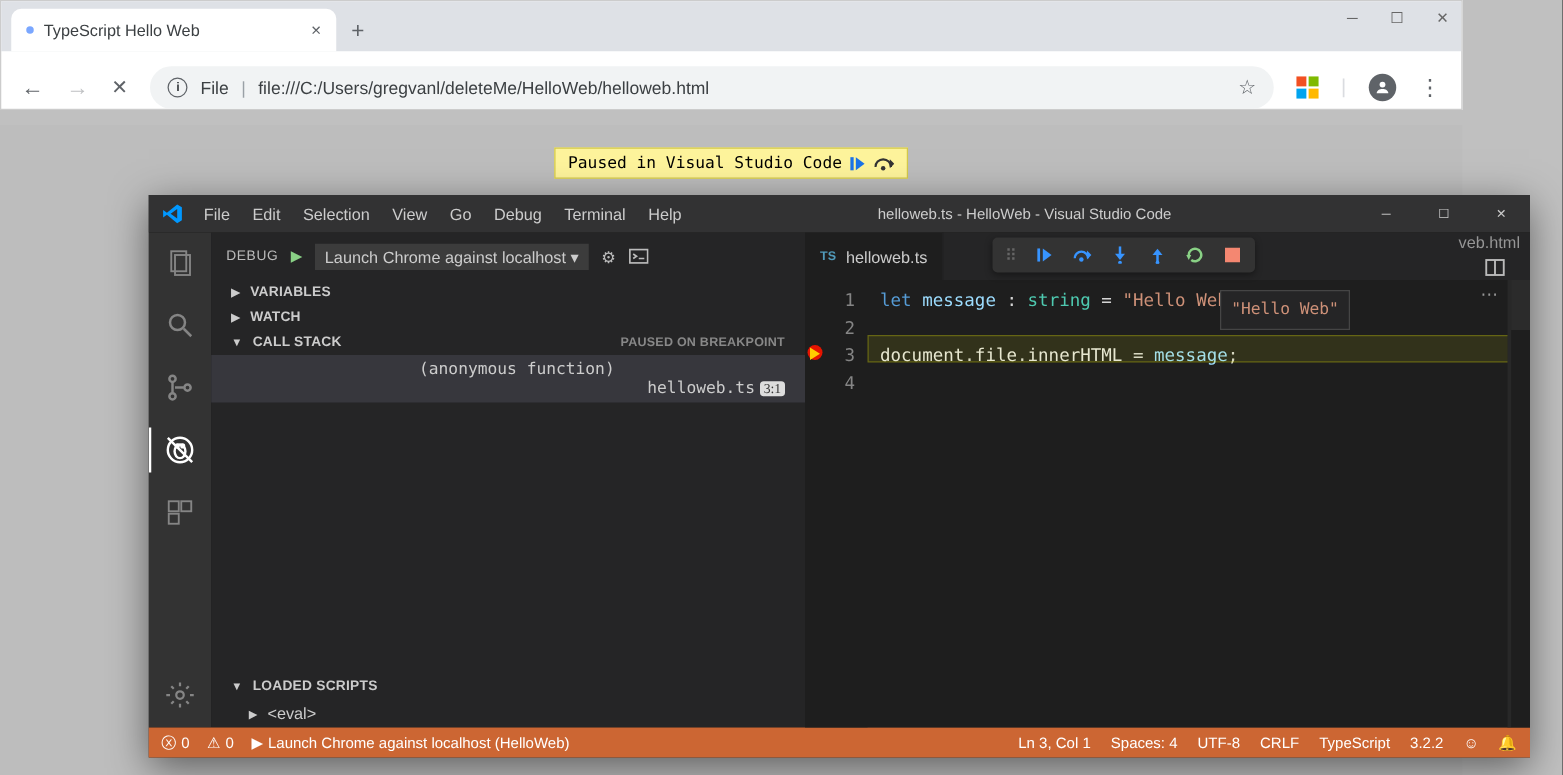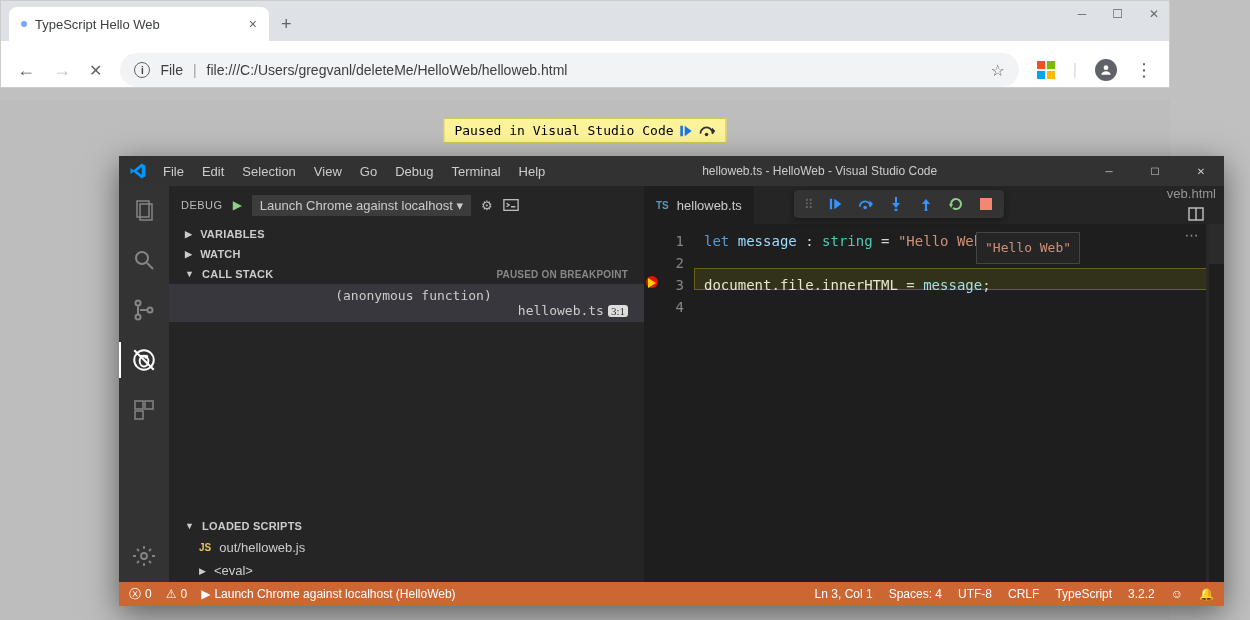--- a/index.html
+++ b/index.html
@@ -258,24 +258,20 @@
           <span>helloweb.ts</span>
           <span class="ln-badge">3:1</span>
         </span>
       </div>
       <div class="sb-spacer"></div>
       <div class="sb-section">
           <span class="twisty">▼</span>
           <span>LOADED SCRIPTS</span>
         </div>
       <div class="ls-row">
-          <span class="js-icon">JS</span>
-          <span>out/helloweb.js</span>
-        </div>
-      <div class="ls-row">
           <span class="twisty" style="font-size:9px">▶</span>
           <span>&lt;eval&gt;</span>
         </div>
     </div>
 
     <div class="vs-editor">
       <div class="ed-tabs">
         <div class="ed-tab active">
             <span class="ts-icon">TS</span>
             <span>helloweb.ts</span>

